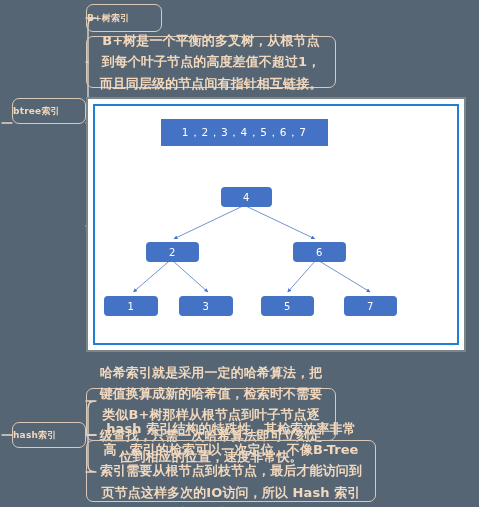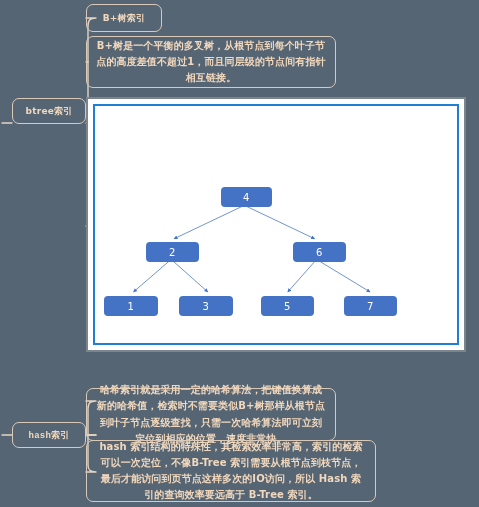--- a/index.html
+++ b/index.html
@@ -18,42 +18,40 @@
   
   .node {
     position: absolute;
     box-sizing: border-box;
     border: 1px solid #d9c9b8;
     border-radius: 7px;
     color: #f2d8bd;
     background: transparent;
     display: flex;
     align-items: center;
-    justify-content: center;
   }
   .node-label {
     font-size: 9px;
     font-weight: bold;
     letter-spacing: .2px;
     white-space: nowrap;
   }
 
   
   #btree-root-node {
     left: 12px;
     top: 98px;
     width: 74px;
     height: 26px;
   }
   #hash-root-node {
     left: 12px;
     top: 422px;
     width: 74px;
     height: 26px;
-    font-family: Liberation Mono, monospace;
   }
 
   
   #btree-title-node {
     left: 86px;
     top: 4px;
     width: 76px;
     height: 28px;
   }
 
@@ -62,21 +60,21 @@
     position: absolute;
     box-sizing: border-box;
     border: 1px solid #d9c9b8;
     border-radius: 7px;
     color: #f2d8bd;
     padding: 6px 9px;
     display: flex;
     align-items: center;
   }
   .para-text {
-    font-size: 10px;
+    font-size: 13px;
     font-weight: bold;
     line-height: 1.62;
     text-align: center;
     width: 100%;
     letter-spacing: .1px;
   }
   #btree-desc-node {
     left: 86px;
     top: 36px;
     width: 250px;
@@ -262,20 +260,23 @@
       <g stroke="#6f92d0" stroke-width="1" fill="none" marker-end="url(#arrowhead)">
         <line x1="151" y1="101" x2="80" y2="135"></line>
         <line x1="151" y1="101" x2="222" y2="135"></line>
         <line x1="77" y1="156" x2="39" y2="189"></line>
         <line x1="77" y1="156" x2="114" y2="189"></line>
         <line x1="224" y1="156" x2="195" y2="189"></line>
         <line x1="224" y1="156" x2="278" y2="189"></line>
       </g>
     </svg>
 
+    <div class="tree-box" id="tree-root-list">
+      <span>1，2，3，4，5，6，7</span>
+    </div>
 
     <div class="tree-box rounded" id="tree-node-4">
       <span>4</span>
     </div>
     <div class="tree-box rounded" id="tree-node-2">
       <span>2</span>
     </div>
     <div class="tree-box rounded" id="tree-node-6">
       <span>6</span>
     </div>

